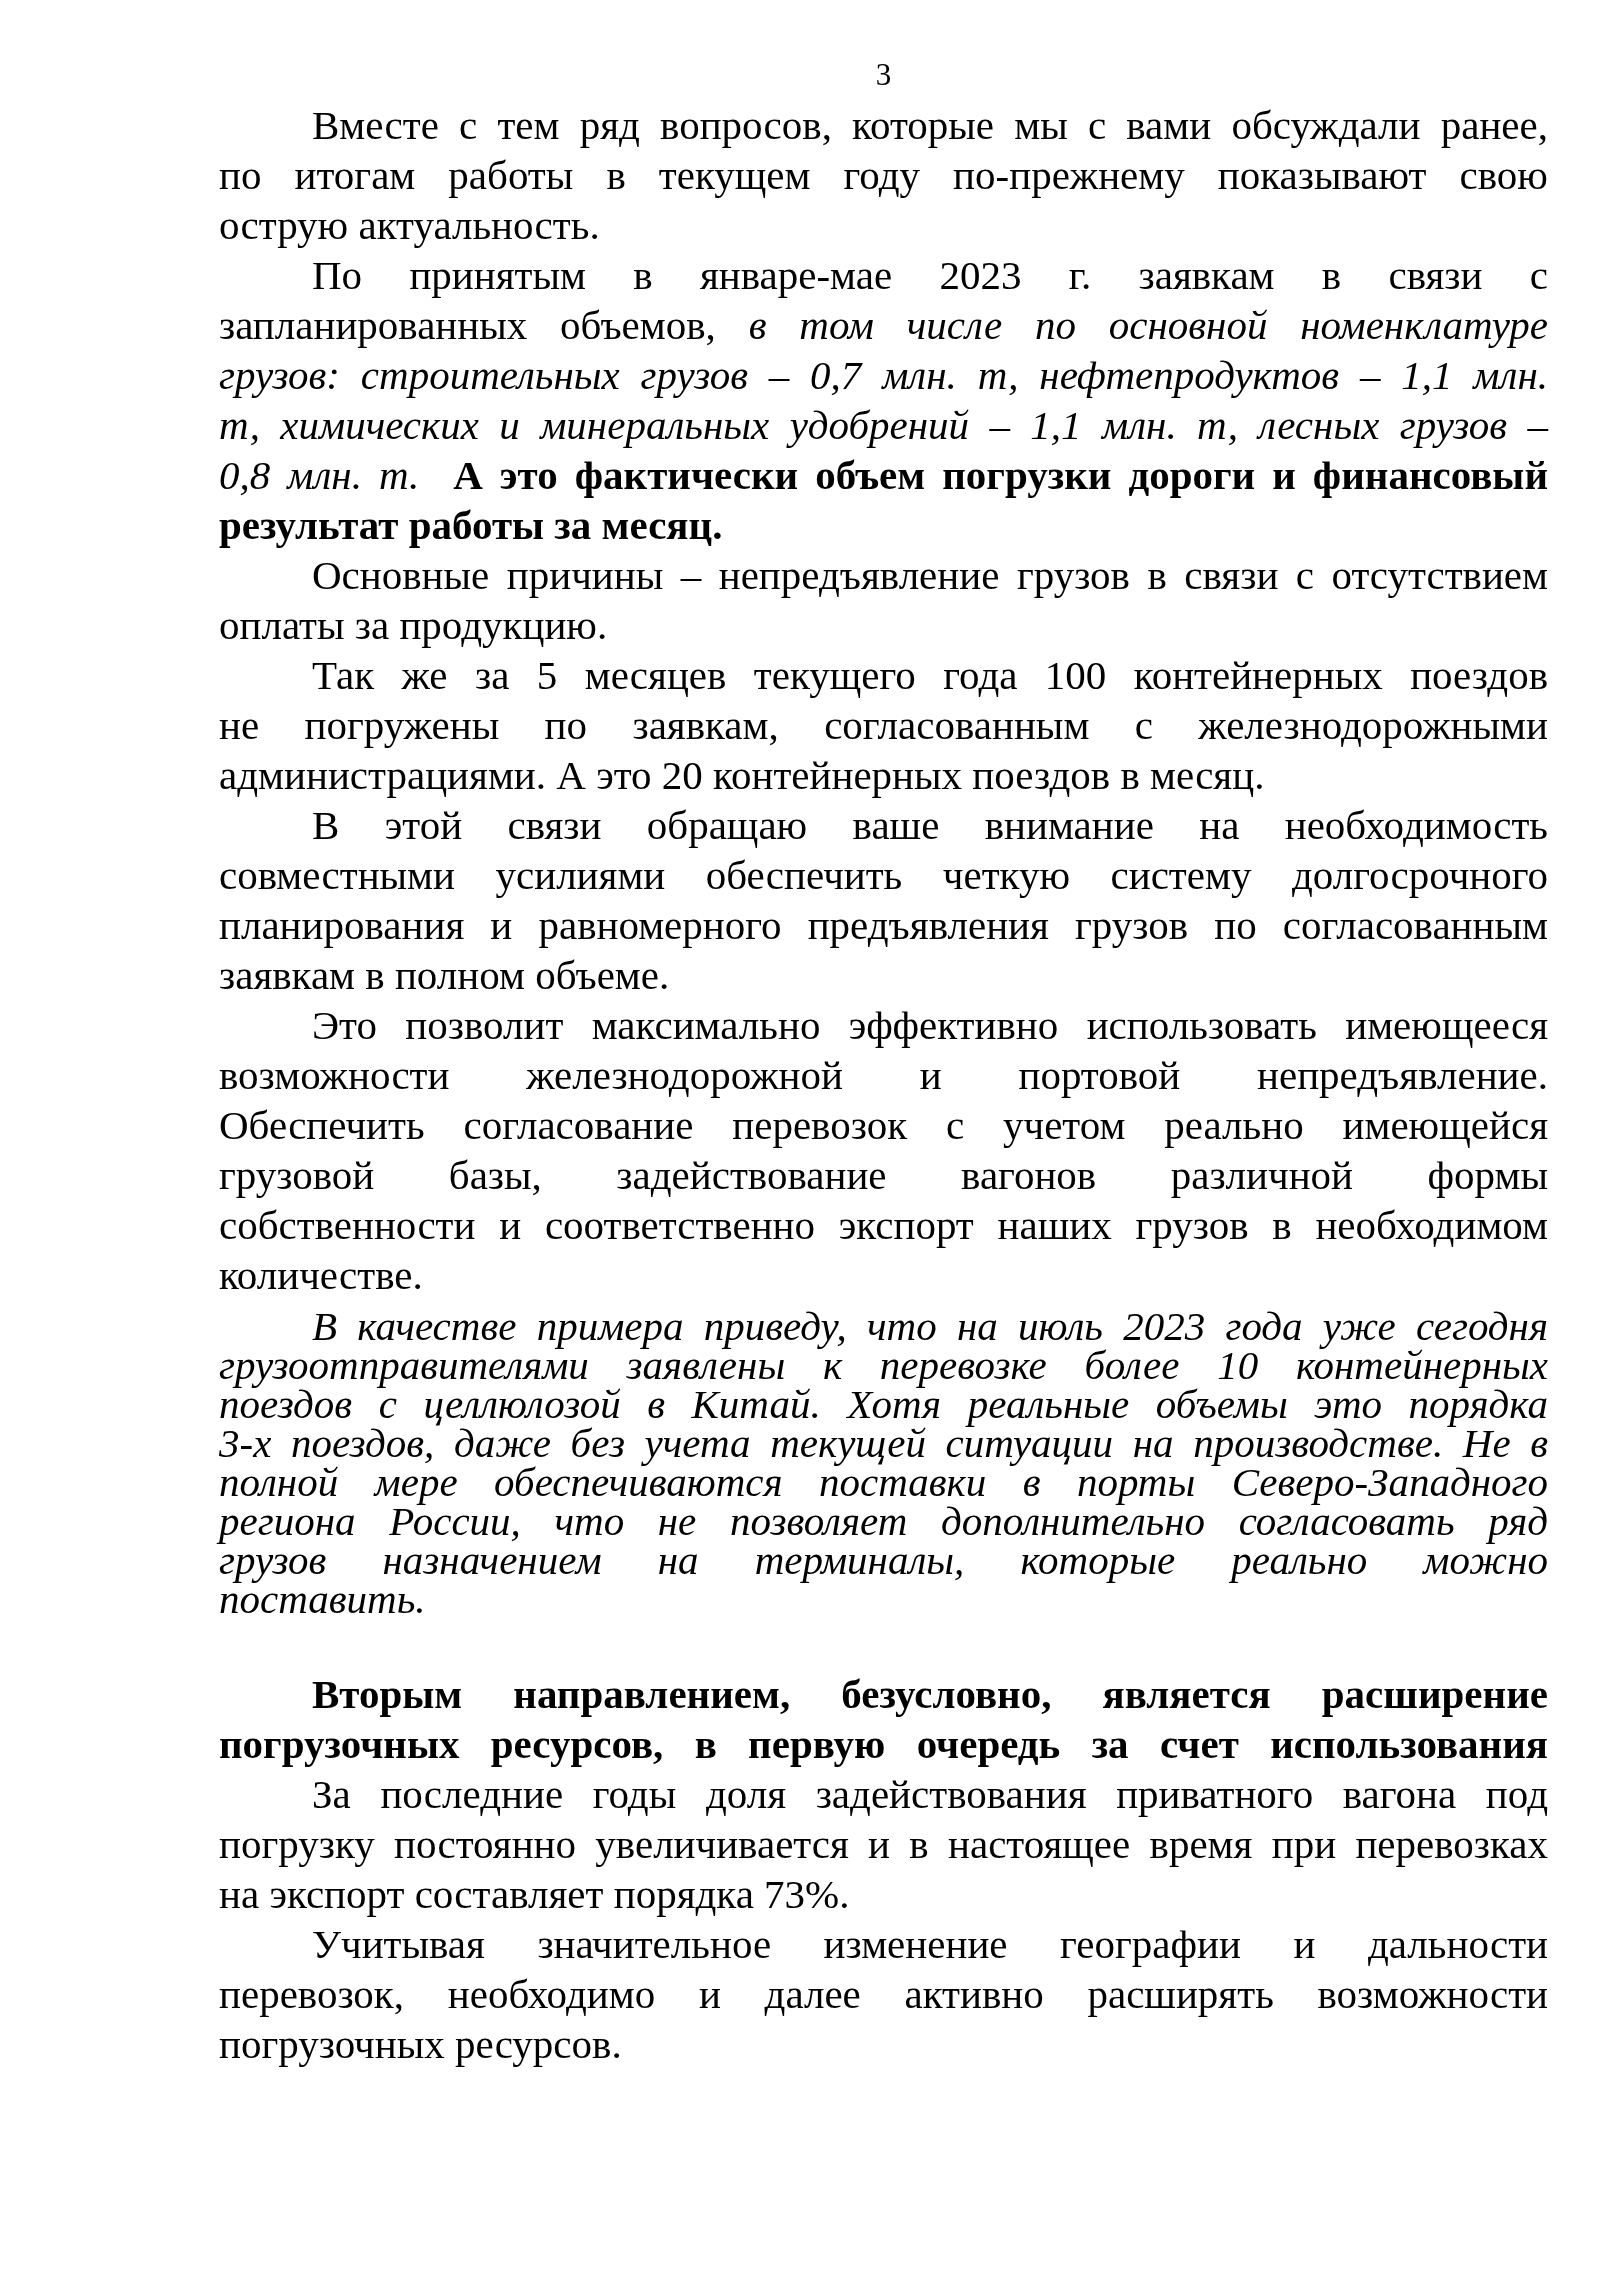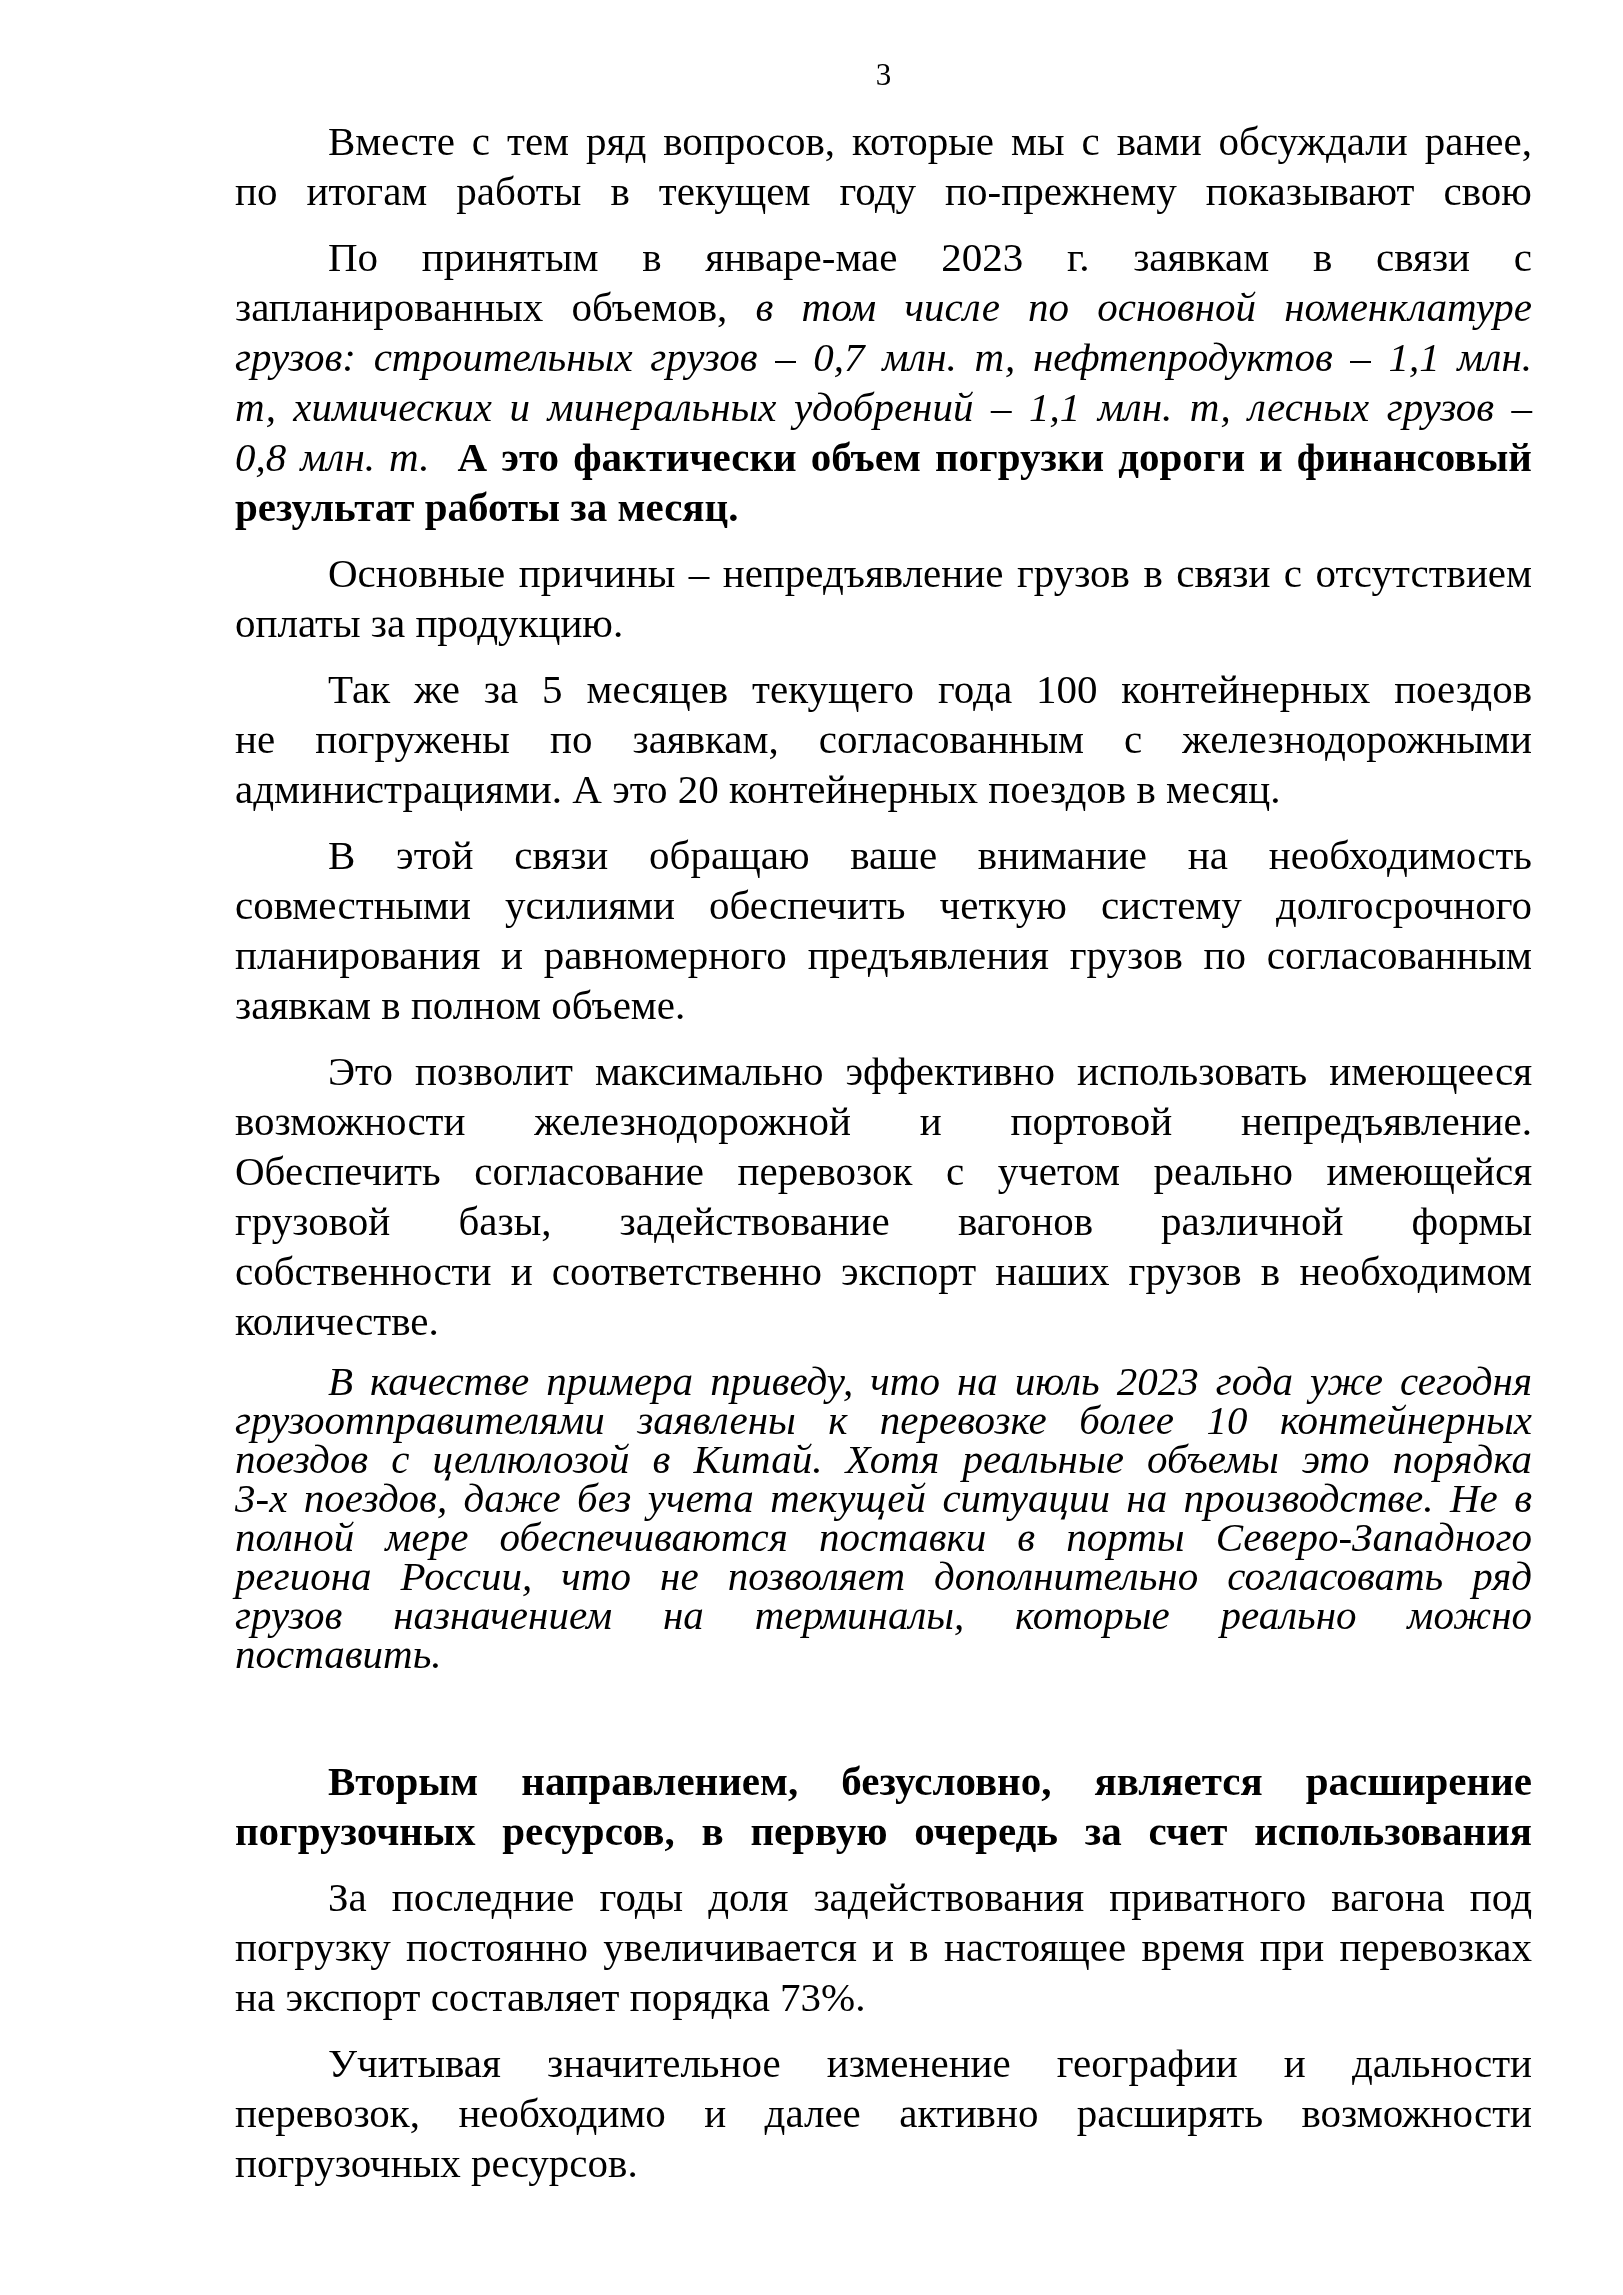--- a/index.html
+++ b/index.html
@@ -17,21 +17,21 @@
     overflow: hidden;
   }
   .content {
     padding: 50px 75px 0 219px; 
   }
   .pageno {
     font-size: 31px;
     line-height: 50px;
     text-align: center;
   }
-  .para { margin: 16px; }
+  .para { margin: 0; }
   .para .line {
     font-size: 41px;
     line-height: 50px;
     text-align: justify;
     text-align-last: justify;
     white-space: nowrap;
   }
   .para .line.first { text-indent: 93px; }
   .para .line.last  { text-align-last: left; }
   .para.example .line { line-height: 39px; }
@@ -43,20 +43,21 @@
 </head>
 <body>
 
 <div class="page">
   <div class="content">
     <div class="pageno">3</div>
     <div>
         <div class="para body">
           <div class="line first"><span>Вместе с тем ряд вопросов, которые мы с вами обсуждали ранее,</span></div>
           <div class="line"><span>по итогам работы в текущем году по-прежнему показывают свою</span></div>
+          <div class="line last"><span>острую актуальность.</span></div>
         </div>
         <div class="para body">
           <div class="line first"><span>По принятым в январе-мае 2023 г. заявкам в связи с</span></div>
           <div class="line"><span>запланированных объемов, </span><span class="i">в том числе по основной номенклатуре</span></div>
           <div class="line"><span class="i">грузов: строительных грузов – 0,7 млн. т, нефтепродуктов – 1,1 млн.</span></div>
           <div class="line"><span class="i">т, химических и минеральных удобрений – 1,1 млн. т, лесных грузов –</span></div>
           <div class="line"><span class="i">0,8 млн. т.</span><span>&nbsp; </span><span class="b">А это фактически объем погрузки дороги и финансовый</span></div>
           <div class="line last"><span class="b">результат работы за месяц.</span></div>
         </div>
         <div class="para body">

